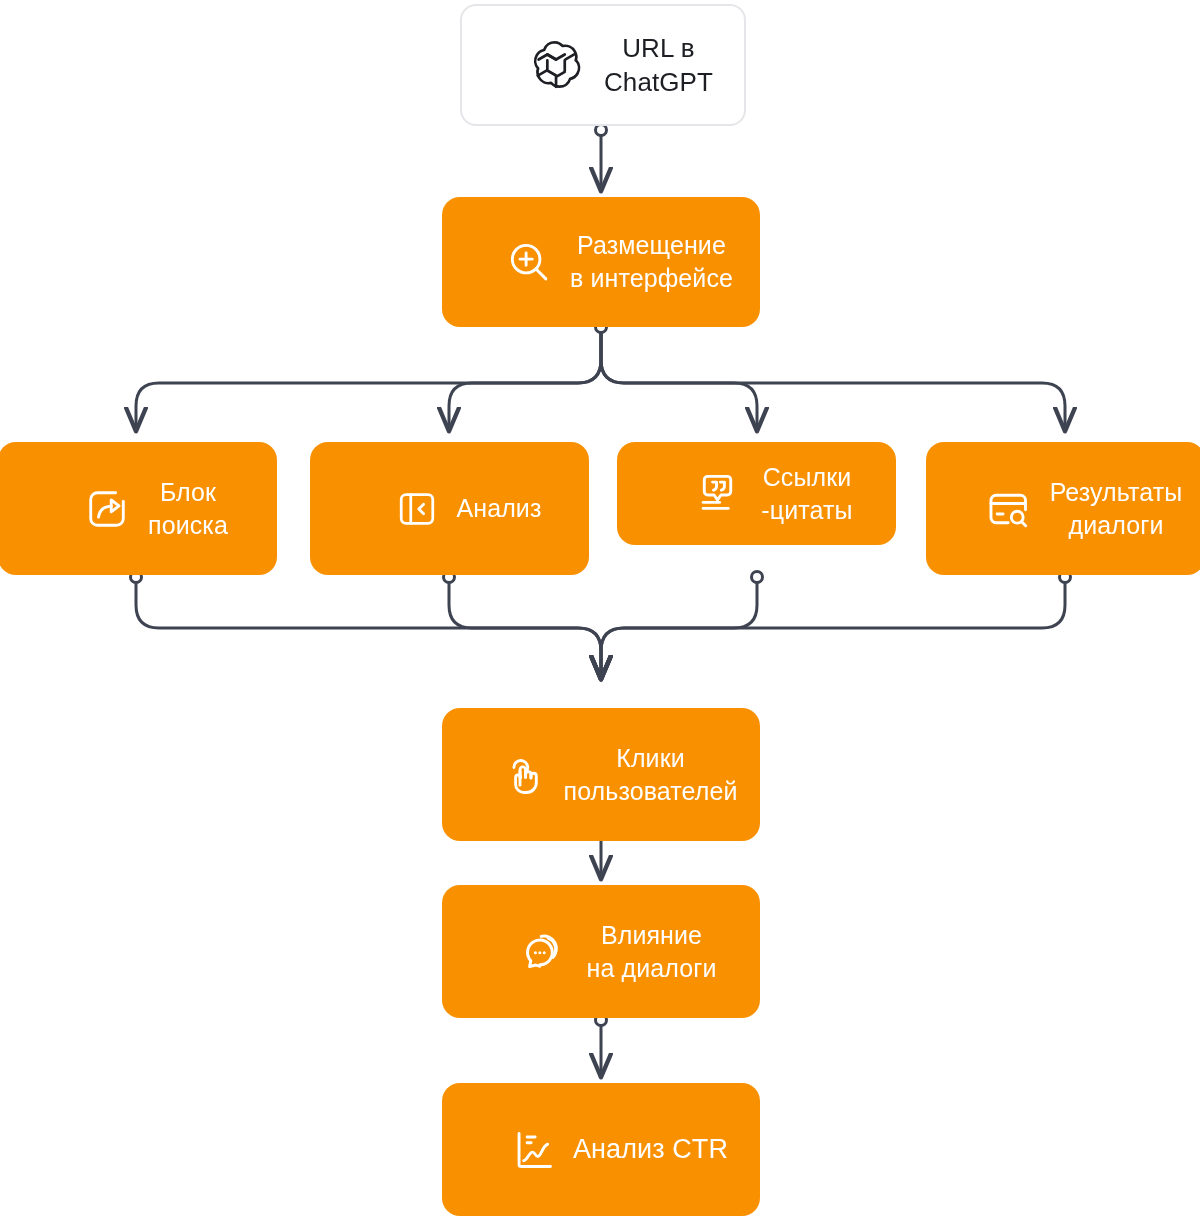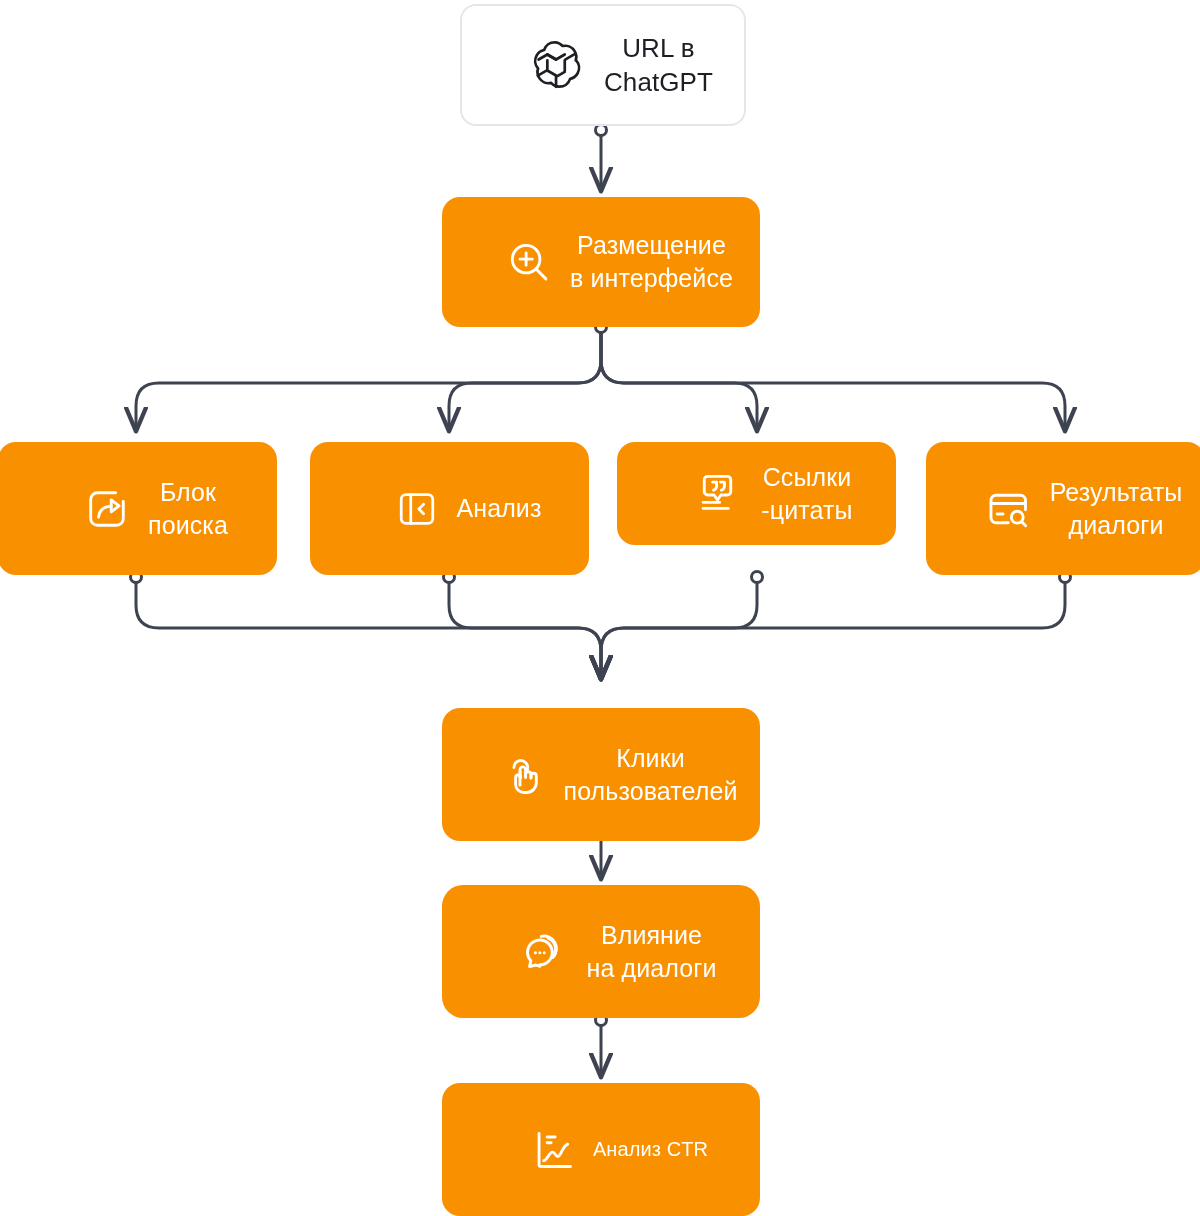--- a/index.html
+++ b/index.html
@@ -70,26 +70,26 @@
 
   #n-answer   { left: -2px;  top: 442px; width: 279px; height: 133px; }
   #n-sidebar  { left: 310px; top: 442px; width: 279px; height: 133px; }
   #n-cites    { left: 617px; top: 442px; width: 279px; height: 103px; }
   #n-serp     { left: 926px; top: 442px; width: 279px; height: 133px; }
   .row4 .ico  { margin-right: 18px; }
 
   #n-clicks   { left: 442px; top: 686px; width: 318px; height: 133px; margin-top: 22px; }
   #n-clicks .ico { margin-right: 16px; }
 
-  #n-dialog   { left: 442px; top: 885px; width: 318px; height: 133px; border-radius: 21px; }
+  #n-dialog   { left: 442px; top: 885px; width: 318px; height: 133px; }
   #n-dialog .ico { margin-right: 16px; }
 
   #n-ctr      { left: 442px; top: 1083px; width: 318px; height: 133px; }
   #n-ctr .ico { margin-right: 16px; }
-  #n-ctr .lbl { font-size: 20px; }
+  #n-ctr .lbl { font-size: 27px; }
 </style>
 </head>
 <body>
 
 <div id="stage">
 
   <svg id="wires" viewBox="0 0 1200 1216" xmlns="http://www.w3.org/2000/svg">
     <defs>
       <marker id="arrow" viewBox="0 0 12 10" refX="10.4" refY="5" markerWidth="9" markerHeight="8" orient="auto-start-reverse">
         <path d="M0.6,0.6 L11,5 L0.6,9.4" fill="none" stroke="#3E4351" stroke-width="1.9" stroke-linecap="round" stroke-linejoin="round"></path>

